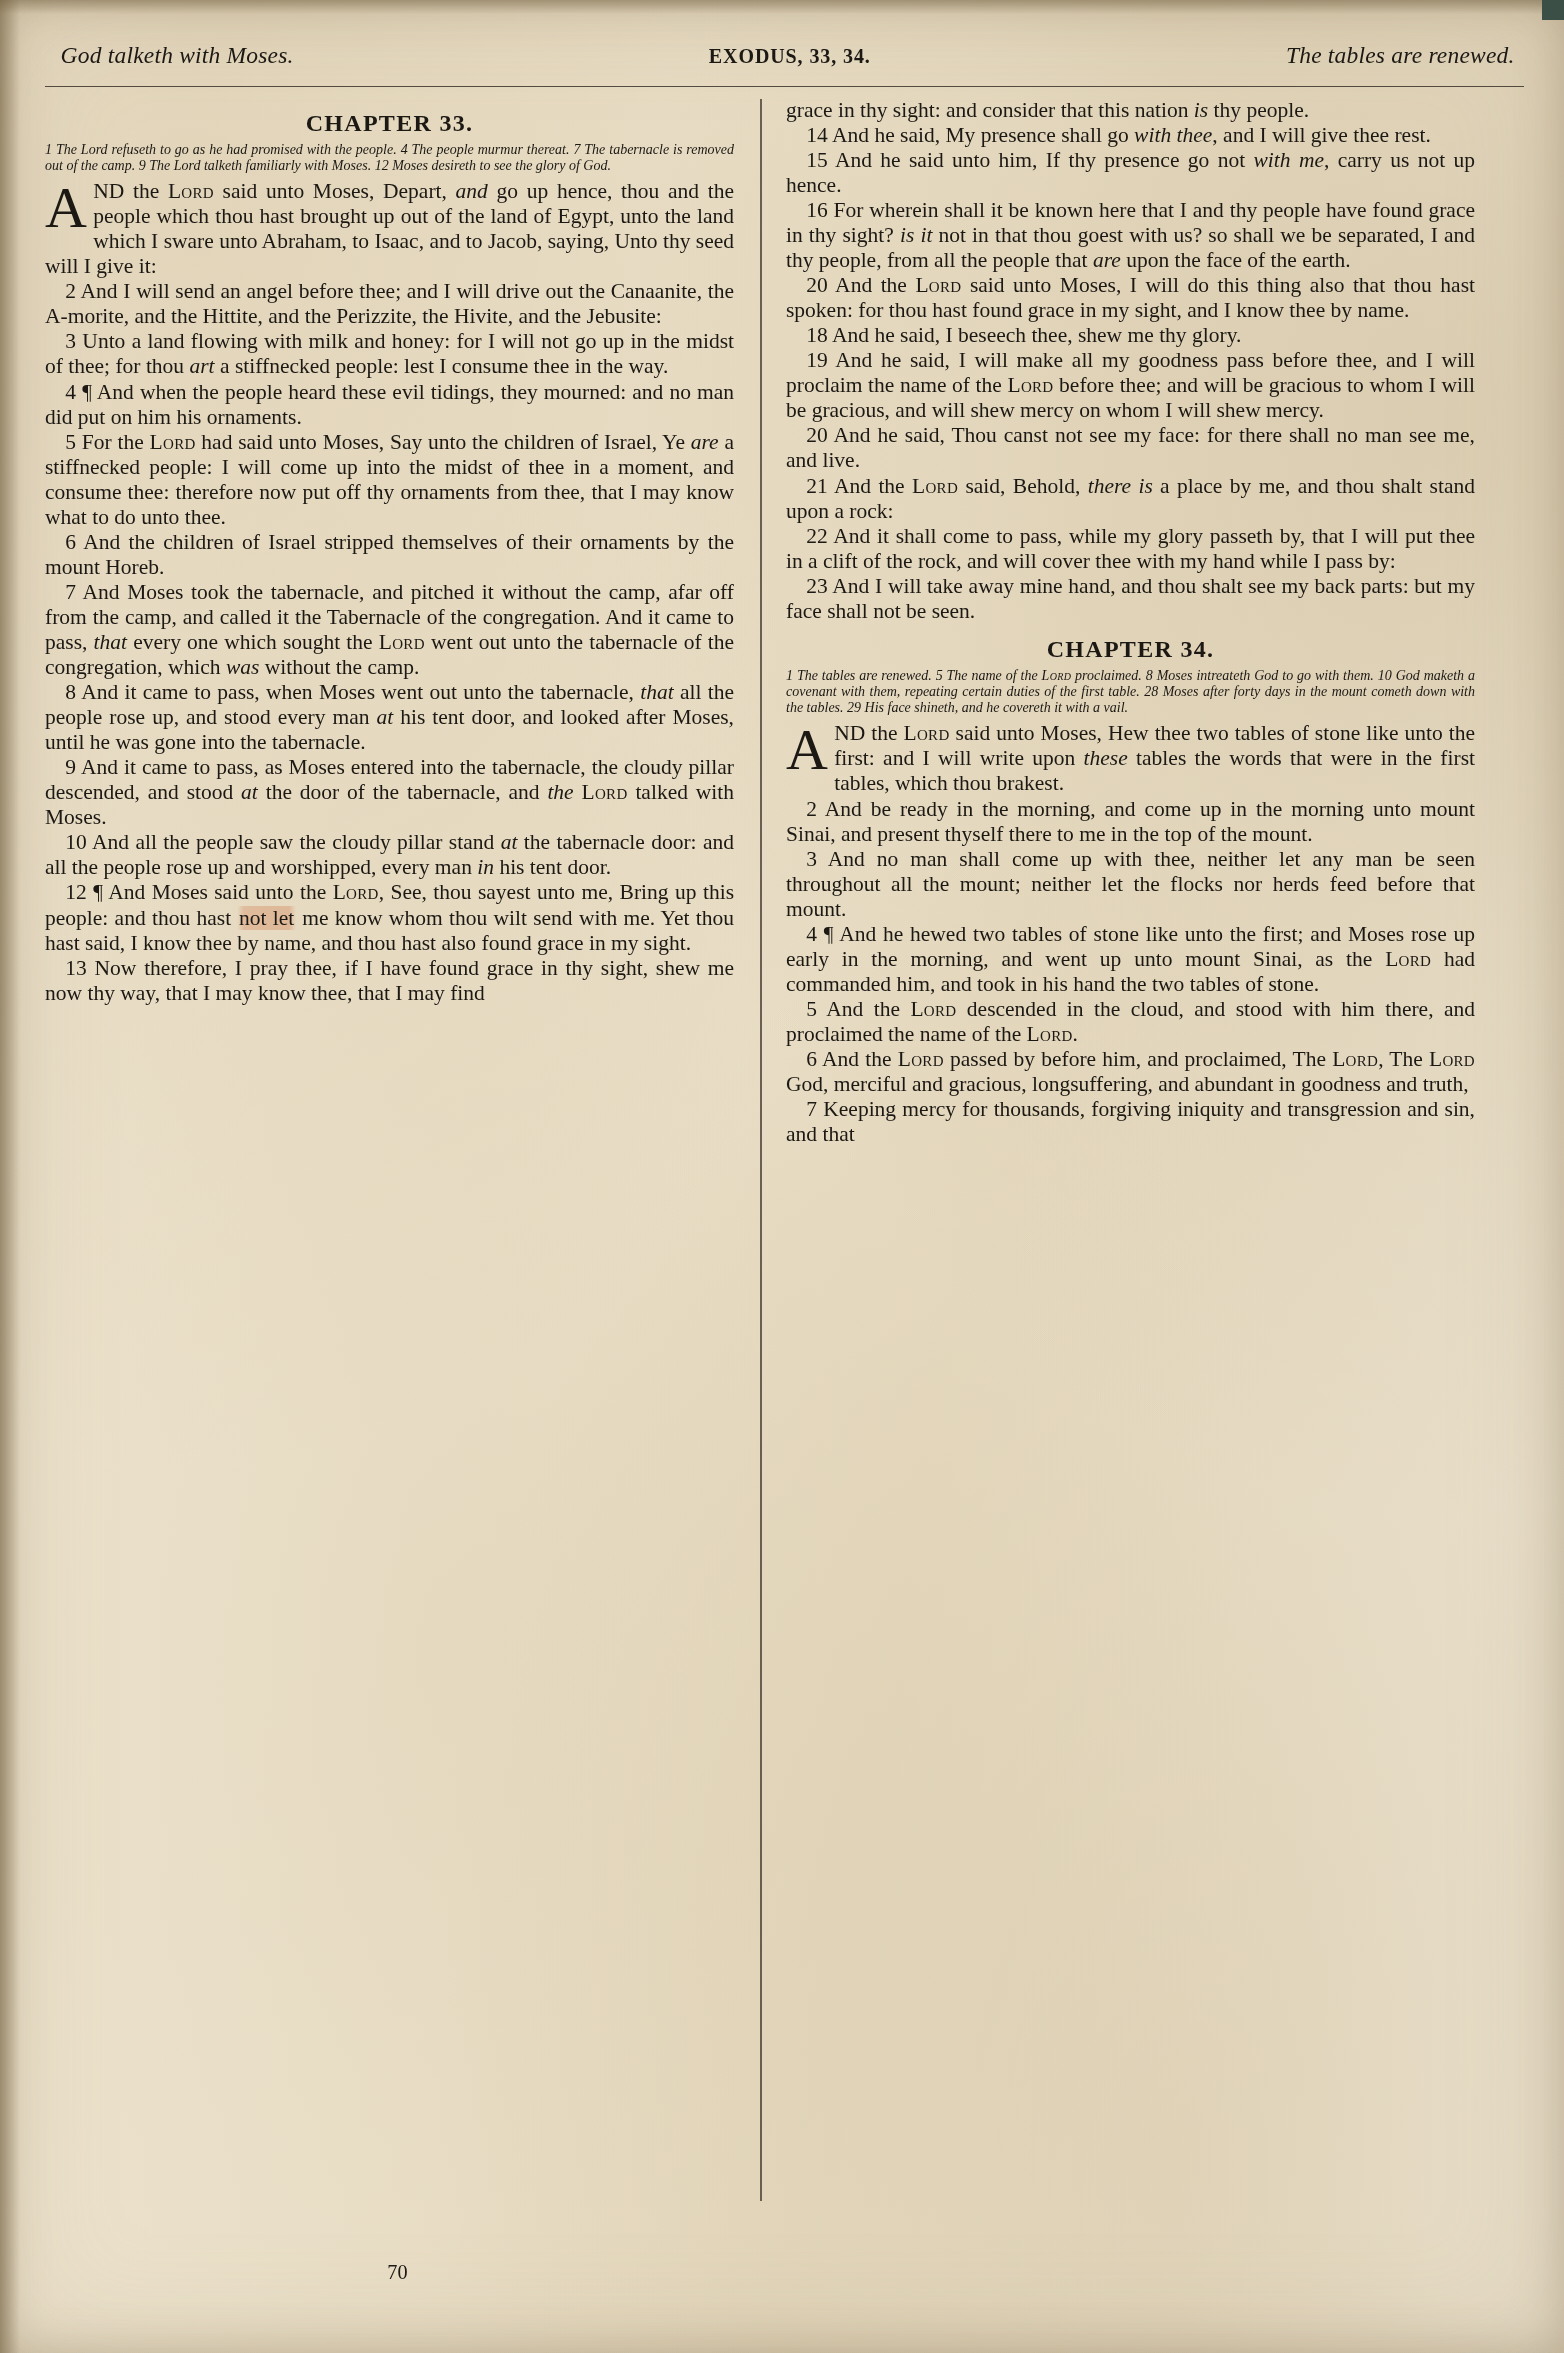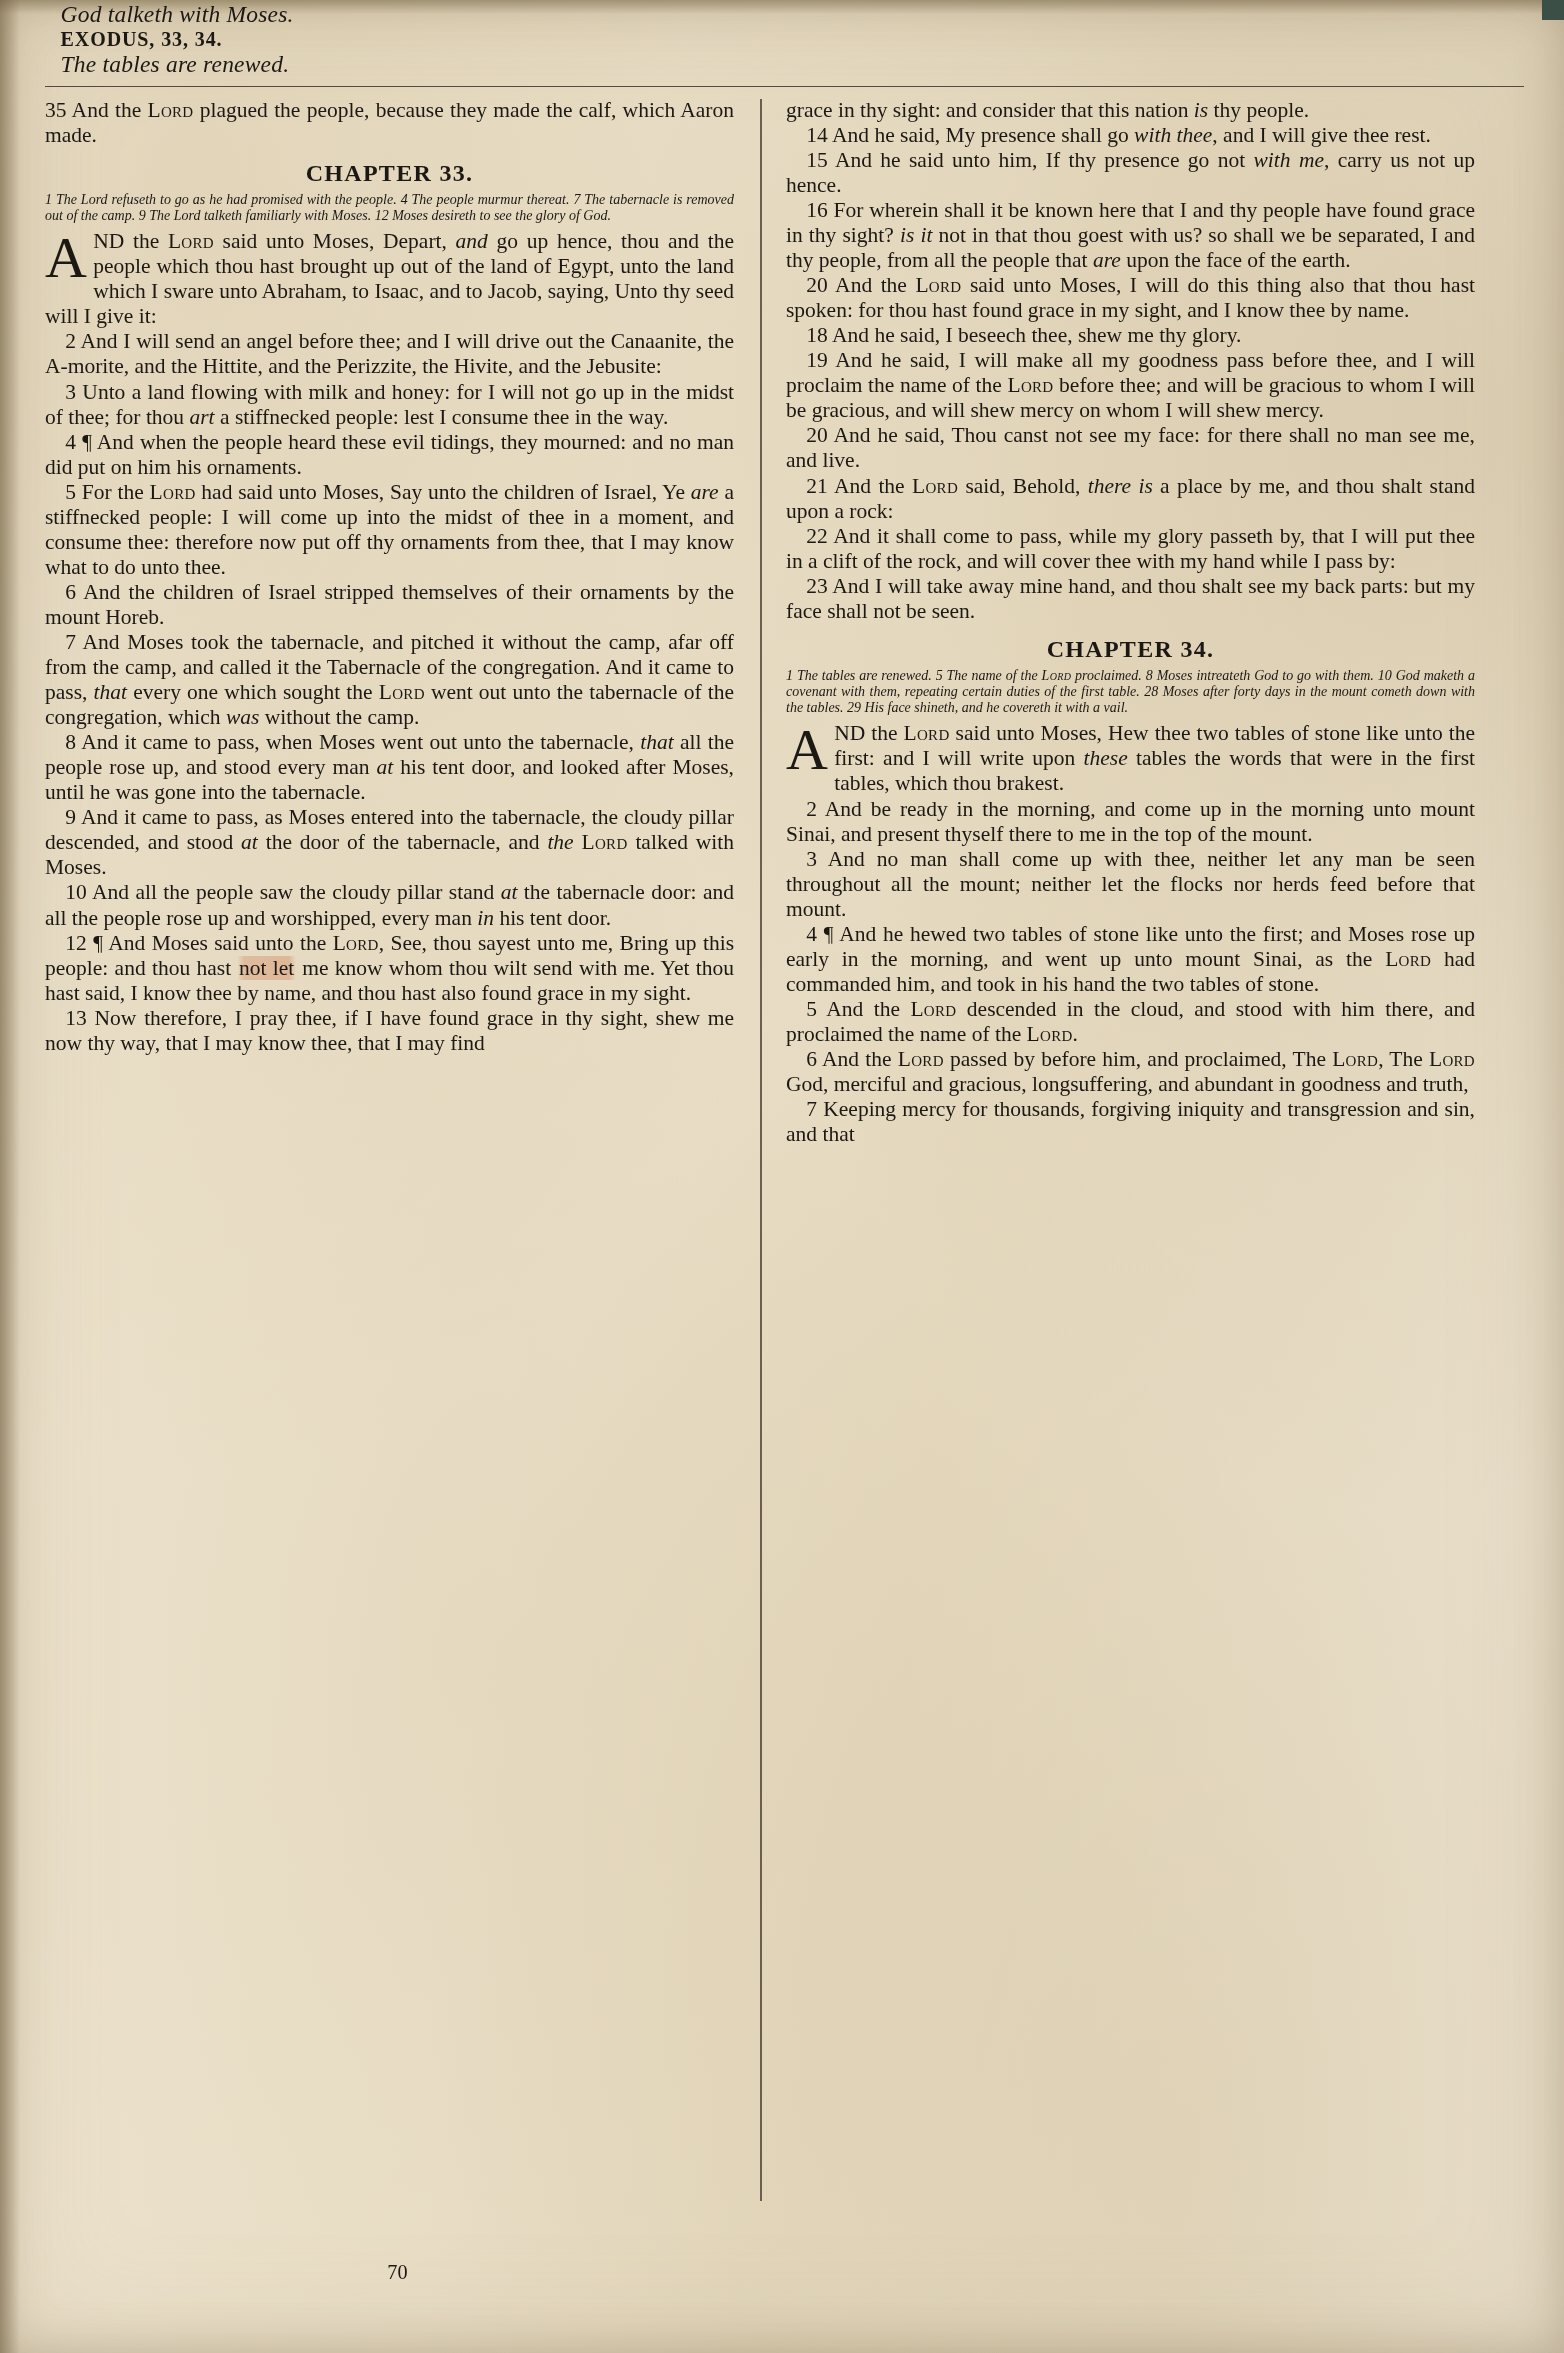--- a/index.html
+++ b/index.html
@@ -59,24 +59,23 @@
     position: absolute;
     left: 45px;
     top: 42px;
     width: 1479px;
     height: 2269px;
   }
   
   .runhead {
     display: flex;
     align-items: baseline;
-    justify-content: flex-end;
+    justify-content: space-between;
     height: 36px;
     padding: 0 9.4px 0 15.6px;
-    flex-direction: column;
   }
   .runhead .rh-left,
   .runhead .rh-right {
     font-style: italic;
     font-size: 23.5px;
     letter-spacing: 0.2px;
     white-space: nowrap;
   }
   .runhead .rh-center {
     font-size: 20px;
@@ -188,21 +187,20 @@
       <div class="rh-left">God talketh with Moses.</div>
       <div class="rh-center">EXODUS, 33, 34.</div>
       <div class="rh-right">The tables are renewed.</div>
     </div>
     <hr class="rule">
 
     <div class="cols">
 
       <div class="col">
 
-        <p class="para"><span class="vnum">35</span> And the <span class="sc">Lord</span> plagued the people, because they made the calf, which Aaron made.</p>
 
         <div class="chapter-head">CHAPTER 33.</div>
 
         <p class="summary">1 <i>The Lord refuseth to go as he had promised with the people.</i> 4 <i>The people murmur thereat.</i> 7 <i>The tabernacle is removed out of the camp.</i> 9 <i>The Lord talketh familiarly with Moses.</i> 12 <i>Moses desireth to see the glory of God.</i></p>
 
         <p class="dropcap-para"><span class="dropcap">A</span>ND the <span class="sc">Lord</span> said unto Moses, Depart, <i>and</i> go up hence, thou and the people which thou hast brought up out of the land of Egypt, unto the land which I sware unto Abraham, to Isaac, and to Jacob, saying, Unto thy seed will I give it:</p>
 
         <p class="para indent"><span class="vnum">2</span> And I will send an angel before thee; and I will drive out the Canaanite, the A-morite, and the Hittite, and the Perizzite, the Hivite, and the Jebusite:</p>
 
         <p class="para indent"><span class="vnum">3</span> Unto a land flowing with milk and honey: for I will not go up in the midst of thee; for thou <i>art</i> a stiffnecked people: lest I consume thee in the way.</p>

